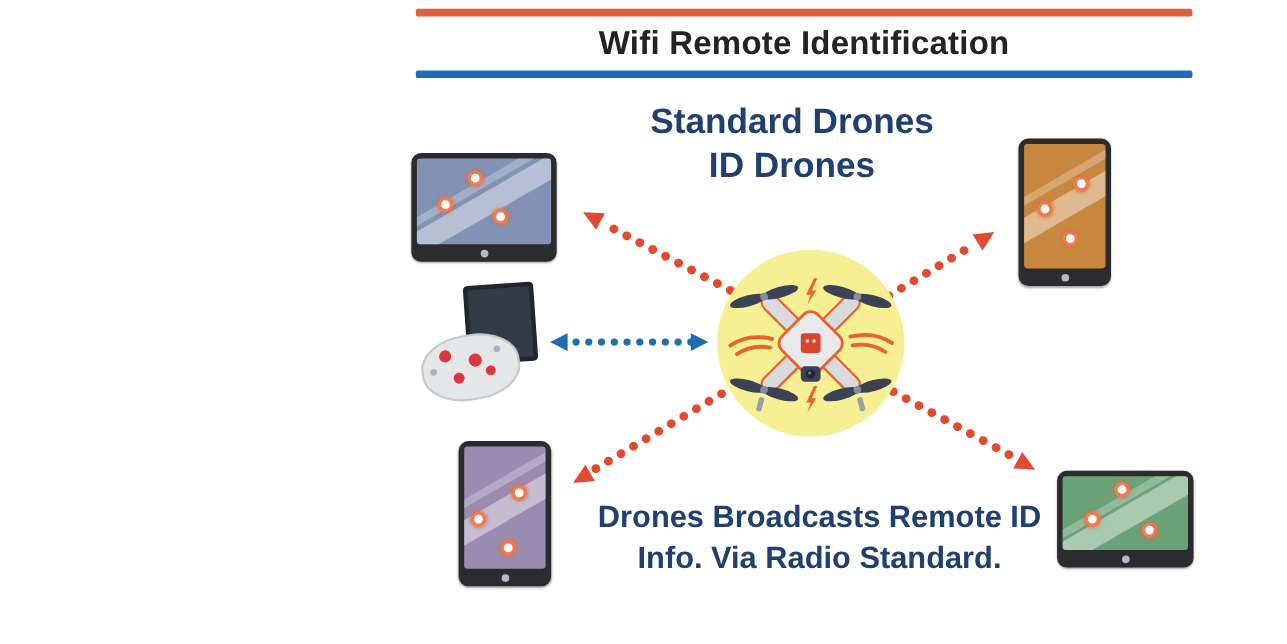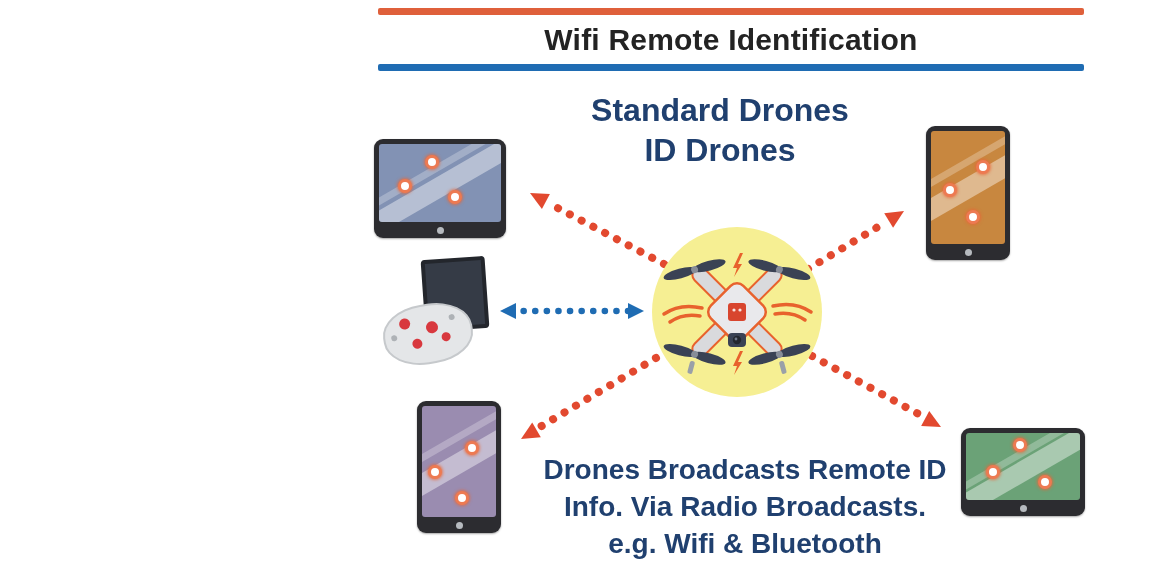--- a/index.html
+++ b/index.html
@@ -225,17 +225,16 @@
       <div class="knob k2"></div>
       <div class="knob k3"></div>
       <div class="knob k4"></div>
       <div class="gdot g1"></div>
       <div class="gdot g2"></div>
     </div>
   </div>
 
   <div class="caption">
     <div>Drones Broadcasts Remote ID</div>
-    <div>Info. Via Radio Broadcasts.</div>
-    <div>e.g. Wifi &amp; Bluetooth</div>
+    <div>Info. Via Radio Standard.</div>
   </div>
 
 </div>
 
 </body></html>

